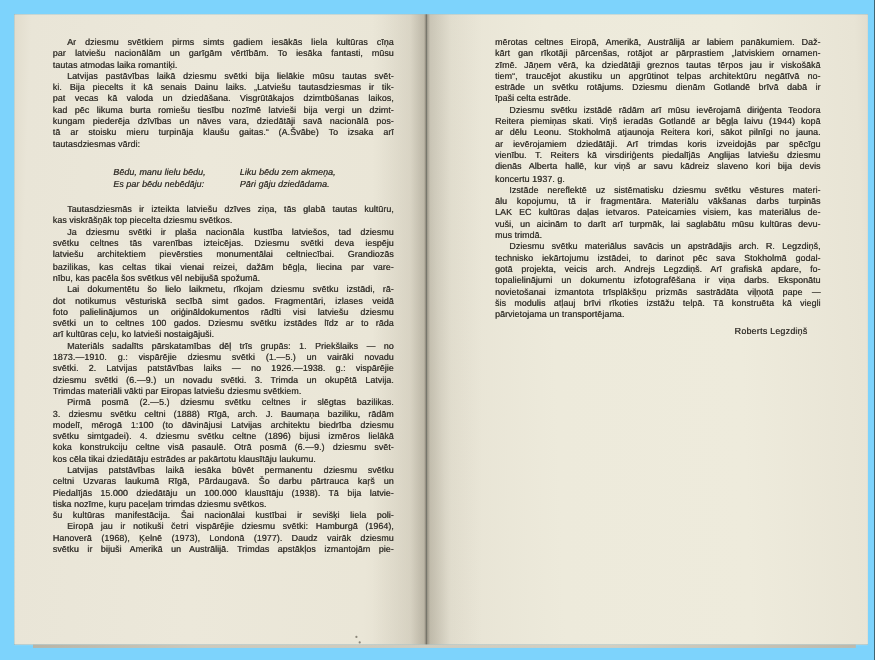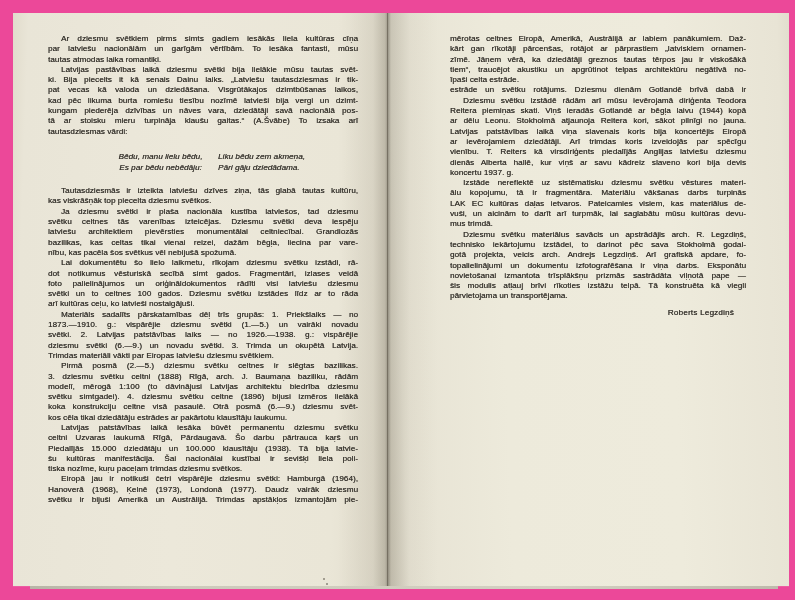--- a/index.html
+++ b/index.html
@@ -2,21 +2,21 @@
 <html><head>
 <meta charset="utf-8">
 <style>
   html, body {
     margin: 0; padding: 0;
     width: 795px; height: 600px;
     background: #121009;
     overflow: hidden;
     font-family: "Liberation Sans", sans-serif;
   }
-  .scene { position: relative; width: 795px; height: 600px; background: #ec4899; }
+  .scene { position: relative; width: 795px; height: 600px; background: #7dd3fc; }
 
   .spread {
     position: absolute; left: 13px; top: 13px;
     width: 776px; height: 573px;
     box-shadow: inset 0 0 32px rgba(82, 76, 60, 0.30),
                 inset 0 0 5px rgba(110, 104, 86, 0.25),
                 0 1px 0 rgba(245,242,230,0.12);
   }
   .page-left {
     position: absolute; left: 0; top: 0; width: 375px; height: 100%;
@@ -56,21 +56,21 @@
   }
   .tb-left  { left: 35px;  top: 21px; width: 310px; }
   .tb-right { left: 437px; top: 21px; width: 296px; }
 
   .para { margin: 0; }
   .line { text-align: justify; text-align-last: justify; text-justify: inter-word; white-space: normal; }
   .line.last { text-align-last: left; }
   .para.indent .line:first-child { text-indent: 13px; }
 
   .verse { display: flex; margin: 15px 0 13px 55px; font-style: italic; }
-  .verse-col:first-child { width: 115px; text-align: center; }
+  .verse-col:first-child { width: 115px; }
   .verse-line { line-height: 10.6px; }
 
   .signature {
     margin-top: 6px; text-align: right; padding-right: 12px;
     letter-spacing: 0.2px;
   }
 
   .speck { position: absolute; border-radius: 50%; background: #8a8579; }
   .speck.s1 { left: 310px; top: 565px; width: 2px; height: 2px; }
   .speck.s2 { left: 313px; top: 570px; width: 2px; height: 2px; }
@@ -140,45 +140,44 @@
           <div class="line">3. dziesmu svētku celtni (1888) Rīgā, arch. J. Baumaņa baziliku, rādām</div>
           <div class="line">modelī, mērogā 1:100 (to dāvinājusi Latvijas architektu biedrība dziesmu</div>
           <div class="line">svētku simtgadei). 4. dziesmu svētku celtne (1896) bijusi izmēros lielākā</div>
           <div class="line">koka konstrukciju celtne visā pasaulē. Otrā posmā (6.—9.) dziesmu svēt-</div>
           <div class="line last">kos cēla tikai dziedātāju estrādes ar pakārtotu klausītāju laukumu.</div>
         </div>
         <div class="para indent">
           <div class="line">Latvijas patstāvības laikā iesāka būvēt permanentu dziesmu svētku</div>
           <div class="line">celtni Uzvaras laukumā Rīgā, Pārdaugavā. Šo darbu pārtrauca kaŗš un</div>
           <div class="line">Piedalījās 15.000 dziedātāju un 100.000 klausītāju (1938). Tā bija latvie-</div>
+          <div class="line last">tiska nozīme, kuŗu paceļam trimdas dziesmu svētkos.</div>
           <div class="line">šu kultūras manifestācija. Šai nacionālai kustībai ir sevišķi liela poli-</div>
-          <div class="line last">tiska nozīme, kuŗu paceļam trimdas dziesmu svētkos.</div>
         </div>
         <div class="para indent">
           <div class="line">Eiropā jau ir notikuši četri vispārējie dziesmu svētki: Hamburgā (1964),</div>
           <div class="line">Hanoverā (1968), Ķelnē (1973), Londonā (1977). Daudz vairāk dziesmu</div>
           <div class="line">svētku ir bijuši Amerikā un Austrālijā. Trimdas apstākļos izmantojām pie-</div>
         </div>
       </div>
 
     <div class="textblock tb-right">
       <div>
           <div class="para">
             <div class="line">mērotas celtnes Eiropā, Amerikā, Austrālijā ar labiem panākumiem. Daž-</div>
             <div class="line">kārt gan rīkotāji pārcenšas, rotājot ar pārprastiem „latviskiem ornamen-</div>
             <div class="line">zīmē. Jāņem vērā, ka dziedātāji greznos tautas tērpos jau ir viskošākā</div>
             <div class="line">tiem“, traucējot akustiku un apgrūtinot telpas architektūru negātīvā no-</div>
+            <div class="line">estrāde un svētku rotājums. Dziesmu dienām Gotlandē brīvā dabā ir</div>
             <div class="line last">īpaši celta estrāde.</div>
-            <div class="line">estrāde un svētku rotājums. Dziesmu dienām Gotlandē brīvā dabā ir</div>
           </div>
           <div class="para indent">
             <div class="line">Dziesmu svētku izstādē rādām arī mūsu ievērojamā diriģenta Teodora</div>
             <div class="line">Reitera piemiņas skati. Viņš ieradās Gotlandē ar bēgļa laivu (1944) kopā</div>
             <div class="line">ar dēlu Leonu. Stokholmā atjaunoja Reitera kori, sākot pilnīgi no jauna.</div>
-            <div class="line">Latvijas patstāvības laikā viņa slavenais koris bija koncertējis Eiropā</div>
             <div class="line">ar ievērojamiem dziedātāji. Arī trimdas koris izveidojās par spēcīgu</div>
             <div class="line">vienību. T. Reiters kā virsdiriģents piedalījās Anglijas latviešu dziesmu</div>
             <div class="line">dienās Alberta hallē, kur viņš ar savu kādreiz slaveno kori bija devis</div>
             <div class="line last">koncertu 1937. g.</div>
           </div>
           <div class="para indent">
             <div class="line">Izstāde nereflektē uz sistēmatisku dziesmu svētku vēstures materi-</div>
             <div class="line">ālu kopojumu, tā ir fragmentāra. Materiālu vākšanas darbs turpinās</div>
             <div class="line">LAK EC kultūras daļas ietvaros. Pateicamies visiem, kas materiālus de-</div>
             <div class="line">vuši, un aicinām to darīt arī turpmāk, lai saglabātu mūsu kultūras devu-</div>

